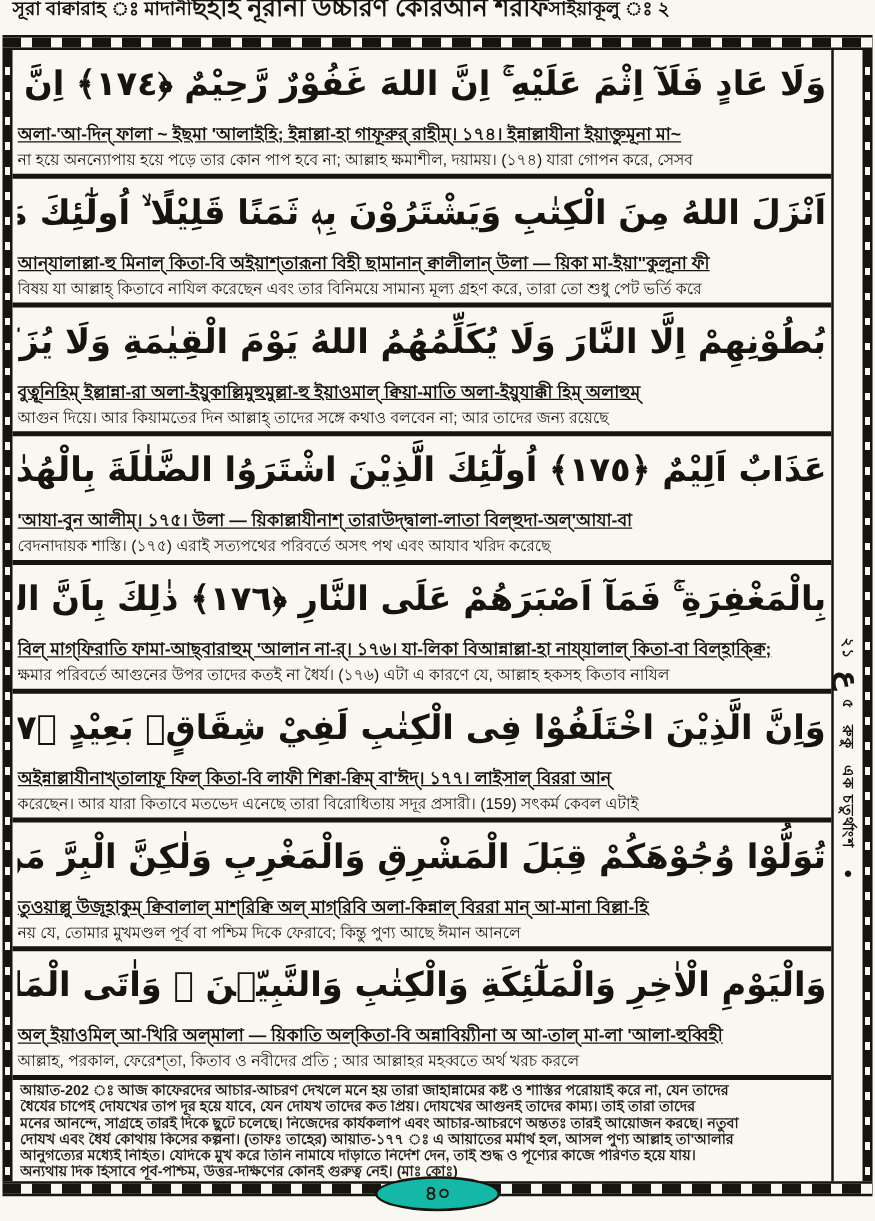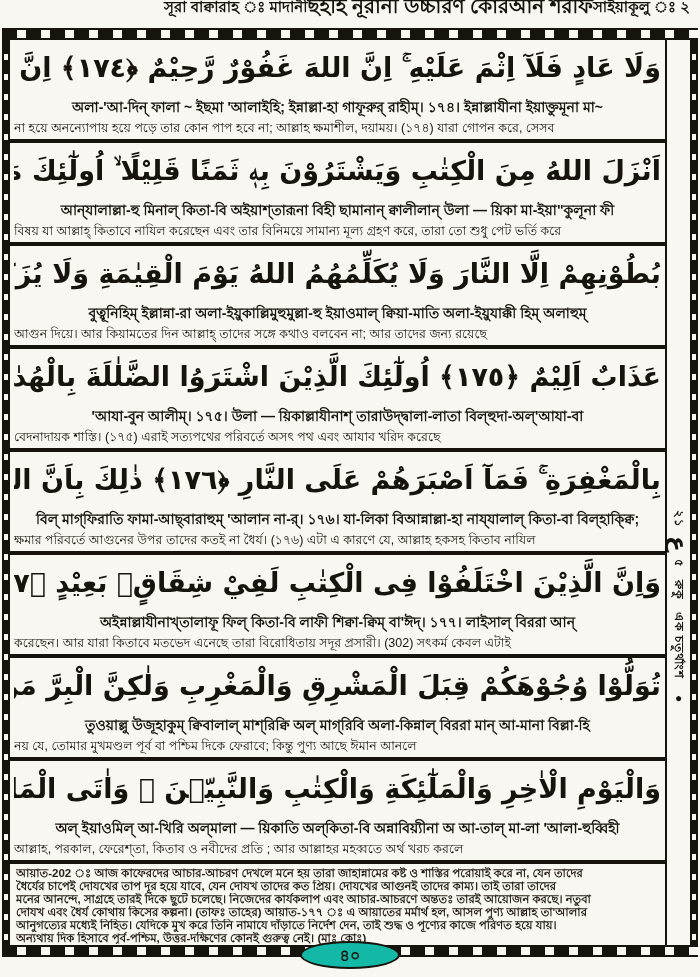--- a/index.html
+++ b/index.html
@@ -5,21 +5,21 @@
   * { margin:0; padding:0; box-sizing:border-box; }
   html,body { background:#888; }
   .page {
     position:relative; width:700px; height:977px; margin:0 auto;
     background:#f9f7f1; color:#17130d; overflow:hidden;
     font-family:"Liberation Sans","DejaVu Sans",sans-serif;
   }
   
   .header {
     position:absolute; top:0; left:0; right:0; height:28px;
-    display:flex; justify-content:flex-end; align-items:center;
+    display:flex; justify-content:flex-start; align-items:center;
     padding:2px 10px 16px 10px; font-weight:bold; font-size:15px; white-space:nowrap;
   }
   .header .h-center { font-size:20px; }
   
   .frame {
     position:absolute; top:28px; left:2px; right:2px; bottom:20px;
     display:flex; flex-direction:column;
   }
   .pattern-h {
     height:12px; flex:0 0 12px;
@@ -35,21 +35,21 @@
   .main { flex:1 1 auto; display:flex; flex-direction:column; min-width:0; }
   
   .verse-block { border-bottom:4px solid #17130d; padding:0 4px; }
   .arabic {
     height:56px; line-height:56px; font-size:27px; direction:rtl;
     text-align:center; white-space:nowrap; overflow:hidden;
     font-family:"DejaVu Sans",sans-serif; font-weight:bold;
   }
   .translit {
     height:23px; line-height:23px; font-size:14px; font-weight:bold;
-    text-align:center; white-space:nowrap; overflow:hidden;
+    white-space:nowrap; overflow:hidden;text-decoration:underline;
   }
   .translation {
     height:20px; line-height:19px; font-size:12.5px;
     text-align:left; white-space:nowrap; overflow:hidden;
   }
   
   .footer-box {
     flex:1 1 auto; padding:3px 6px 2px 6px; overflow:hidden;
     font-size:11.5px; line-height:12.9px; font-weight:bold; color:#241f16;
   }
@@ -119,21 +119,21 @@
 
         <div class="verse-block">
           <div class="arabic">بِالْمَغْفِرَةِ ۚ فَمَآ اَصْبَرَهُمْ عَلَى النَّارِ ﴿١٧٦﴾ ذٰلِكَ بِاَنَّ اللهَ نَزَّلَ الْكِتٰبَ بِالْحَقِّ ؕ</div>
           <div class="translit">বিল্ মাগ্‌ফিরাতি ফামা-আছ্‌বারাহুম্ 'আলান না-র্। ১৭৬। যা-লিকা বিআন্নাল্লা-হা নায্‌যালাল্ কিতা-বা বিল্‌হাক্ক্বি;</div>
           <div class="translation">ক্ষমার পরিবর্তে আগুনের উপর তাদের কতই না ধৈর্য। (১৭৬) এটা এ কারণে যে, আল্লাহ হকসহ কিতাব নাযিল</div>
         </div>
 
         <div class="verse-block">
           <div class="arabic">وَاِنَّ الَّذِيْنَ اخْتَلَفُوْا فِى الْكِتٰبِ لَفِيْ شِقَاقٍۭ بَعِيْدٍ ﴿١٧٧﴾ لَيْسَ الْبِرَّ اَنْ</div>
           <div class="translit">অইন্নাল্লাযীনাখ্‌তালাফূ ফিল্ কিতা-বি লাফী শিক্বা-ক্বিম্ বা'ঈদ্। ১৭৭। লাইসাল্ বিররা আন্</div>
-          <div class="translation">করেছেন। আর যারা কিতাবে মতভেদ এনেছে তারা বিরোধিতায় সদূর প্রসারী। (302) সৎকর্ম কেবল এটাই</div>
+          <div class="translation">করেছেন। আর যারা কিতাবে মতভেদ এনেছে তারা বিরোধিতায় সদূর প্রসারী। (159) সৎকর্ম কেবল এটাই</div>
         </div>
 
         <div class="verse-block">
           <div class="arabic">تُوَلُّوْا وُجُوْهَكُمْ قِبَلَ الْمَشْرِقِ وَالْمَغْرِبِ وَلٰكِنَّ الْبِرَّ مَنْ اٰمَنَ بِاللهِ</div>
           <div class="translit">তুওয়াল্লু উজূহাকুম্ ক্বিবালাল্ মাশ্‌রিক্বি অল্ মাগ্‌রিবি অলা-কিন্নাল্ বিররা মান্ আ-মানা বিল্লা-হি</div>
           <div class="translation">নয় যে, তোমার মুখমণ্ডল পূর্ব বা পশ্চিম দিকে ফেরাবে; কিন্তু পুণ্য আছে ঈমান আনলে</div>
         </div>
 
         <div class="verse-block">
           <div class="arabic">وَالْيَوْمِ الْاٰخِرِ وَالْمَلٰٓئِكَةِ وَالْكِتٰبِ وَالنَّبِيّٖنَ ۚ وَاٰتَى الْمَالَ عَلٰى حُبِّهٖ</div>

